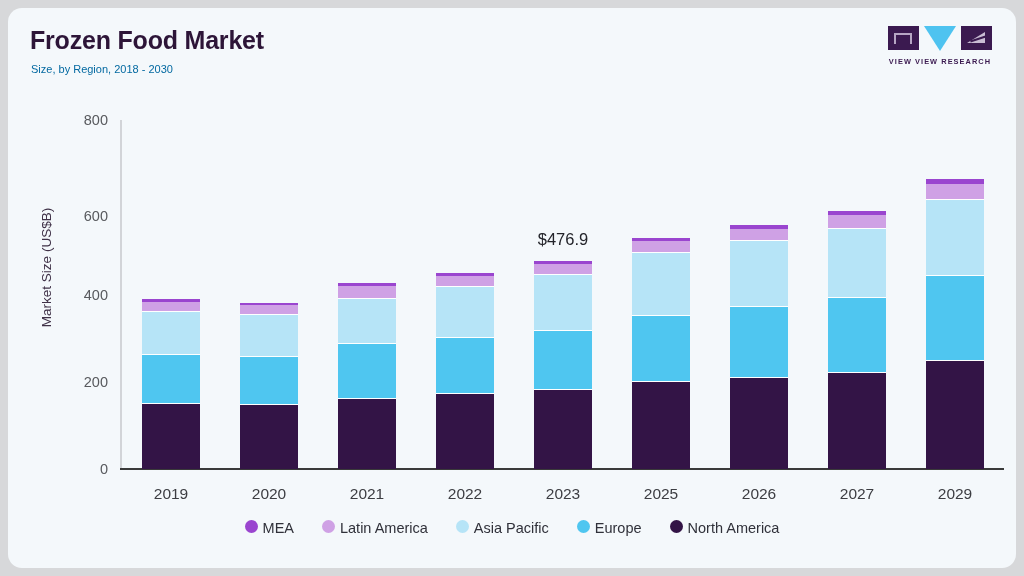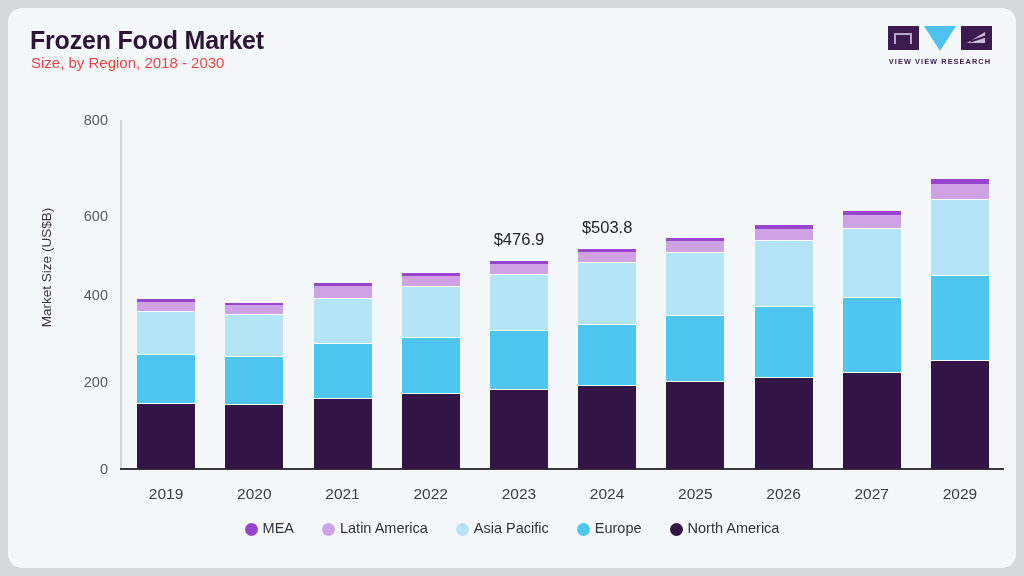--- a/index.html
+++ b/index.html
@@ -17,22 +17,22 @@
     border-radius: 14px;
   }
 
   
   #title {
     position: absolute; left: 22px; top: 18px;
     font-size: 25px; font-weight: bold; color: #2d1538;
     letter-spacing: -0.2px;
   }
   #subtitle {
-    position: absolute; left: 23px; top: 46px;
-    font-size: 15px; color: #ef4444;
+    position: absolute; left: 23px; top: 55px;
+    font-size: 11px; color: #0369a1;
   }
 
   
   #logo { position: absolute; right: 22px; top: 18px; width: 108px; height: 42px; }
   #logo .marks { display: flex; gap: 5px; justify-content: center; align-items: flex-start; height: 26px; }
   #logo .sq {
     width: 31px; height: 24px; background: #3b1a50; position: relative; overflow: hidden;
   }
   #logo .sq.g::after {
     content: ""; position: absolute; left: 6px; top: 7px; width: 16px; height: 9px;
@@ -108,21 +108,21 @@
   .xtick {
     position: absolute; bottom: -34px; left: 50%; transform: translateX(-50%);
     font-size: 15.5px; color: #3c3d42;
   }
 
   
   #legend {
     position: absolute; left: 0; top: 512px; width: 1008px;
     display: flex; justify-content: center; align-items: center; gap: 28px;
   }
-  .legitem { display: flex; align-items: flex-end; gap: 5px; }
+  .legitem { display: flex; align-items: flex-start; gap: 5px; }
   .legdot { width: 13px; height: 13px; border-radius: 50%; }
   .legtxt { font-size: 14.5px; color: #30313a; }
 </style>
 </head>
 <body>
 
 <div id="card">
 
   <div id="title">Frozen Food Market</div>
   <div id="subtitle">Size, by Region, 2018 - 2030</div>
@@ -195,31 +195,20 @@
             <div class="seg asia" style="height: 55.84px;"></div>
             <div class="seg europe" style="height: 58.8937px;"></div>
             <div class="seg north" style="height: 79.8337px;"></div>
           </div>
           <div class="vallabel" style="bottom: 220.048px;">$476.9</div>
           <div class="xtick">2023</div>
         </div>
         <div class="barcol">
           <div class="bar">
             <div class="seg mea" style="height: 3.05375px;"></div>
-            <div class="seg latin" style="height: 10.0337px;"></div>
-            <div class="seg asia" style="height: 61.9475px;"></div>
-            <div class="seg europe" style="height: 61.075px;"></div>
-            <div class="seg north" style="height: 83.76px;"></div>
-          </div>
-          <div class="vallabel" style="bottom: 231.783px;">$503.8</div>
-          <div class="xtick">2024</div>
-        </div>
-        <div class="barcol">
-          <div class="bar">
-            <div class="seg mea" style="height: 3.05375px;"></div>
             <div class="seg latin" style="height: 10.47px;"></div>
             <div class="seg asia" style="height: 63.6925px;"></div>
             <div class="seg europe" style="height: 65.4375px;"></div>
             <div class="seg north" style="height: 88.1225px;"></div>
           </div>
           <div class="xtick">2025</div>
         </div>
         <div class="barcol">
           <div class="bar">
             <div class="seg mea" style="height: 3.49px;"></div>

